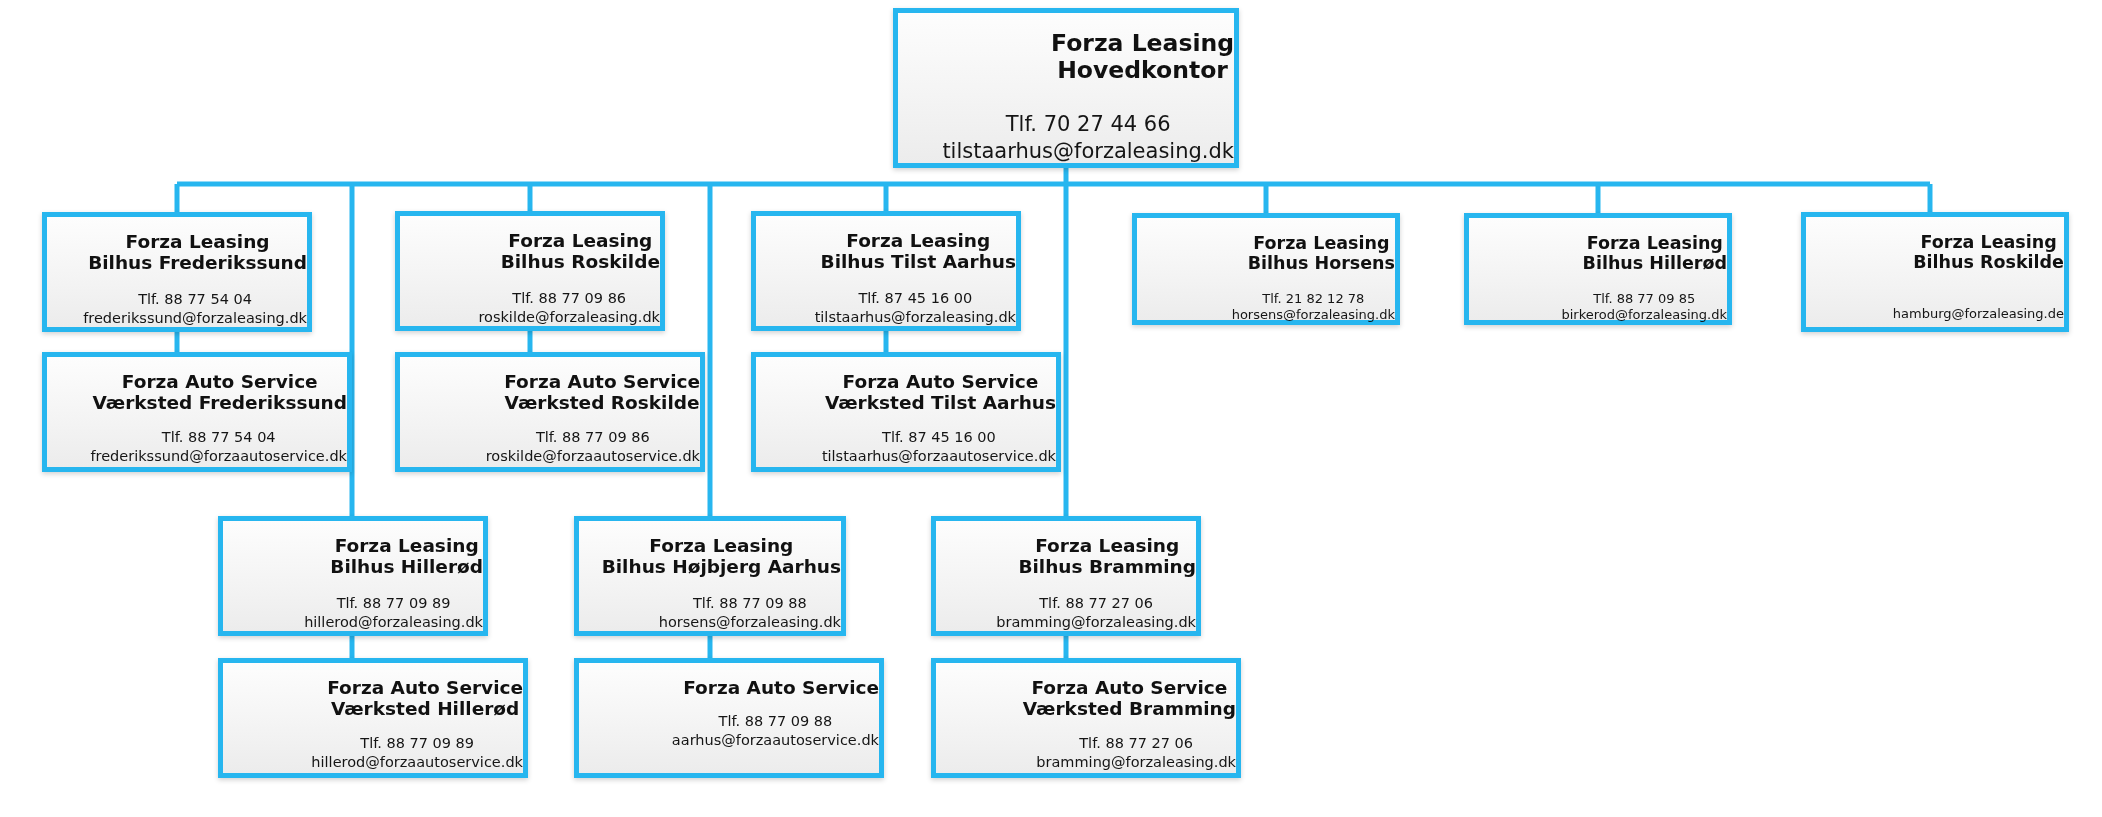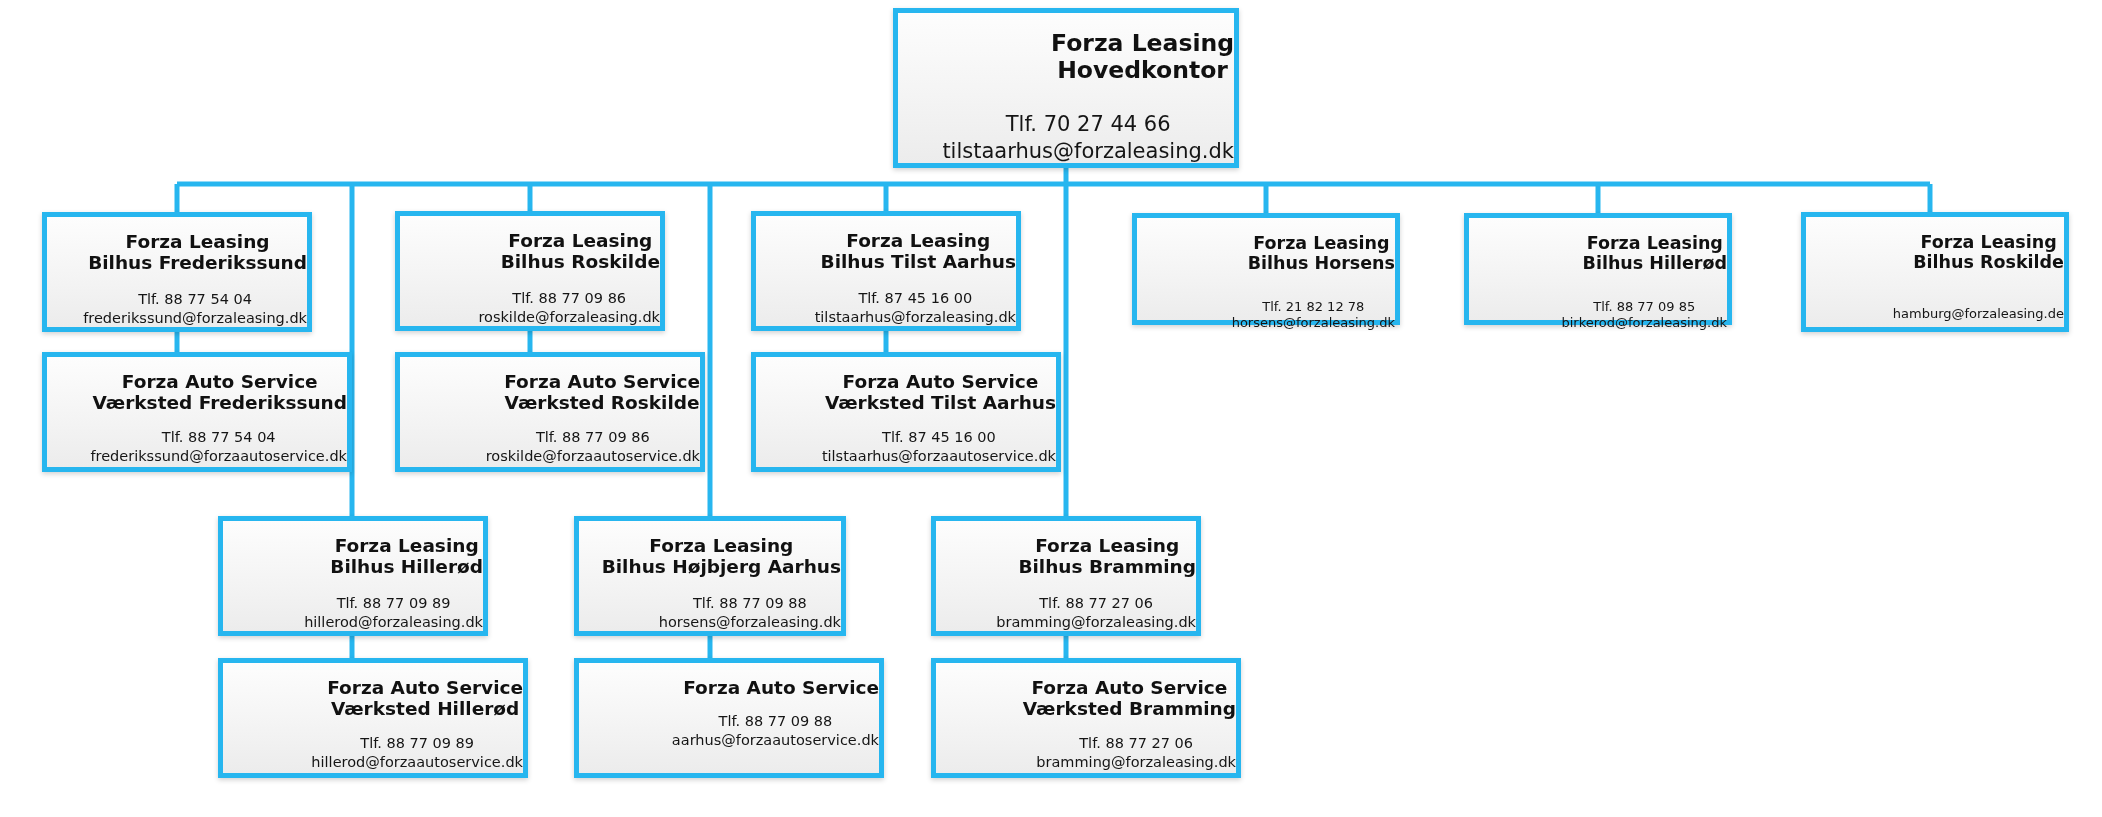--- a/index.html
+++ b/index.html
@@ -74,21 +74,21 @@
   
   .node.branch.wide { width: 272px; }
 
   
   .node.compact {
     width: 268px;
     height: 112px;
     padding-top: 15px;
   }
   .node.compact .title { font-size: 17.5px; }
-  .node.compact .contact { font-size: 13px; margin-top: 25px; }
+  .node.compact .contact { font-size: 13px; margin-top: 17px; }
   .node.compact.noPhone .contact { margin-top: 33px; }
 
   
   .node.workshop {
     width: 310px;
     height: 120px;
     padding-top: 14px;
   }
   .node.workshop .title { font-size: 18.5px; }
   .node.workshop .contact { font-size: 14.5px; margin-top: 14px; }

